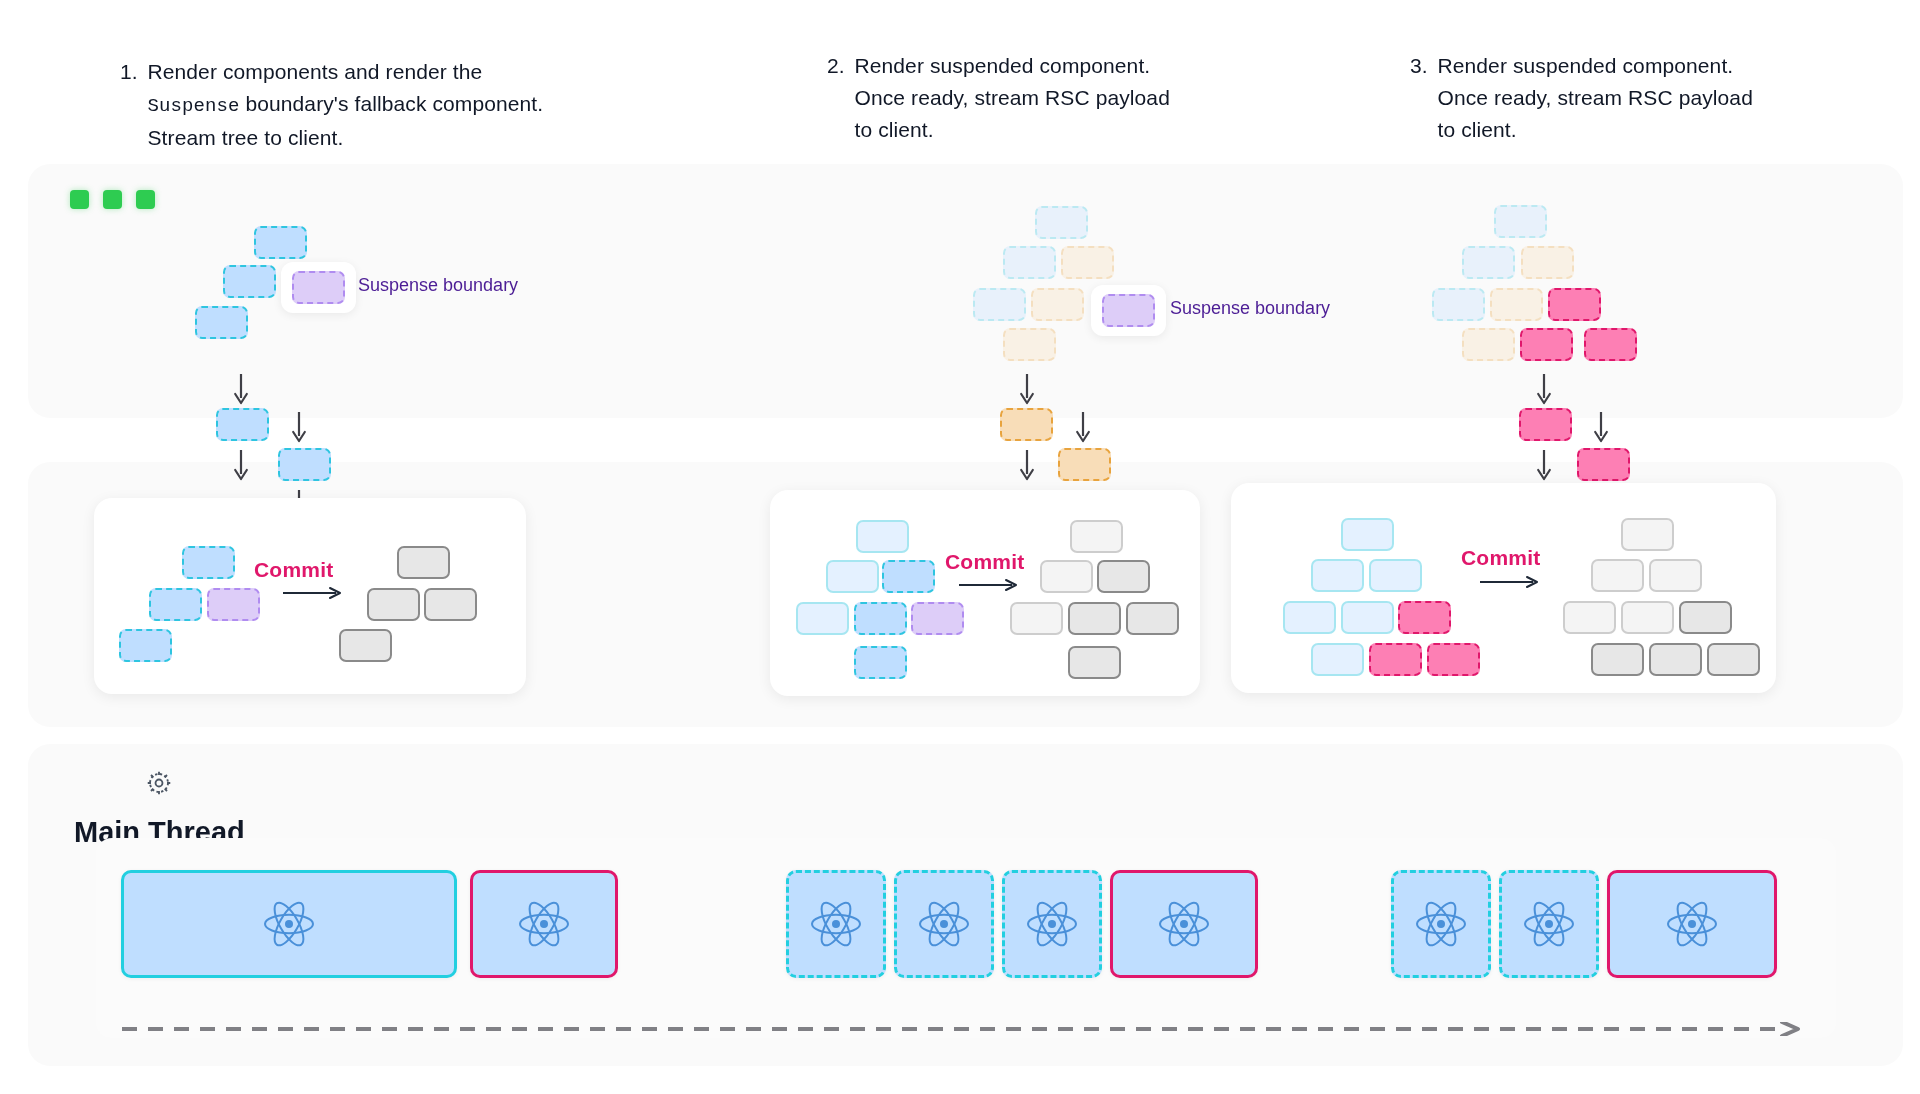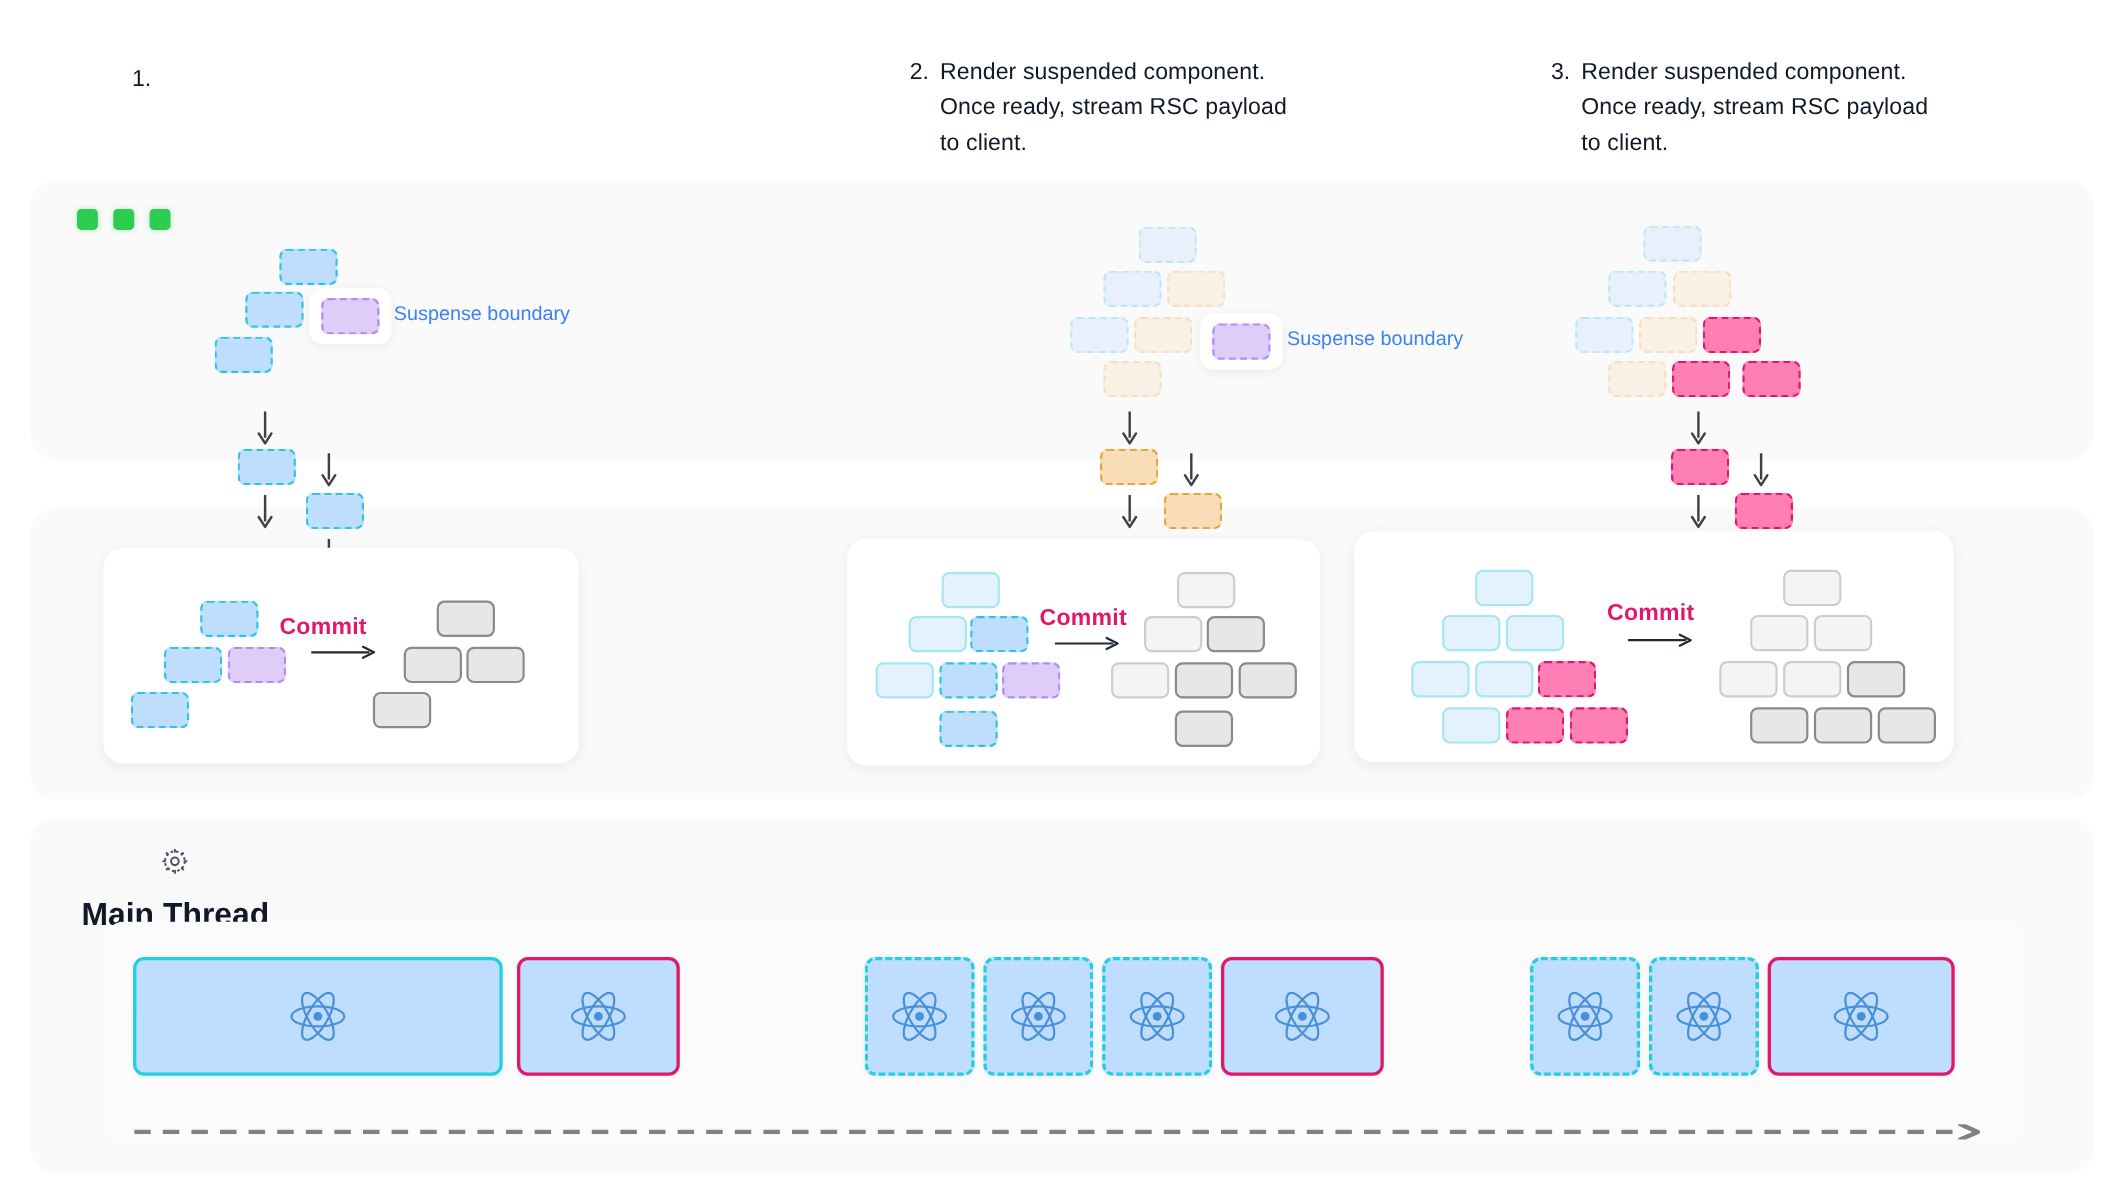--- a/index.html
+++ b/index.html
@@ -67,21 +67,21 @@
   
   .chip{
     position:absolute;
     background:#ffffff;
     border-radius:12px;
     padding:9px 11px;
     box-shadow:0 2px 10px rgba(0,0,0,.07);
   }
   .chiplabel{
     position:absolute;
-    font-size:18px; color:#3b82f6; white-space:nowrap;
+    font-size:18px; color:#4c1d95; white-space:nowrap;
   }
 
   
   .arw{ position:absolute; width:18px; height:34px; }
   .arw svg{ display:block; }
 
   
   .commitpanel{
     position:absolute;
     background:#ffffff;
@@ -127,20 +127,25 @@
 </style>
 </head>
 <body>
 
 <div class="page">
 
   <div class="captions">
 
     <div class="caption" id="cap1">
       <div class="num">1.</div>
+      <div class="txt">
+        <span>Render components and render the</span><br>
+        <span class="mono">Suspense</span><span> boundary's fallback component.</span><br>
+        <span>Stream tree to client.</span>
+      </div>
     </div>
 
     <div class="caption" id="cap2">
       <div class="num">2.</div>
       <div class="txt">
         <span>Render suspended component.</span><br>
         <span>Once ready, stream RSC payload</span><br>
         <span>to client.</span>
       </div>
     </div>

